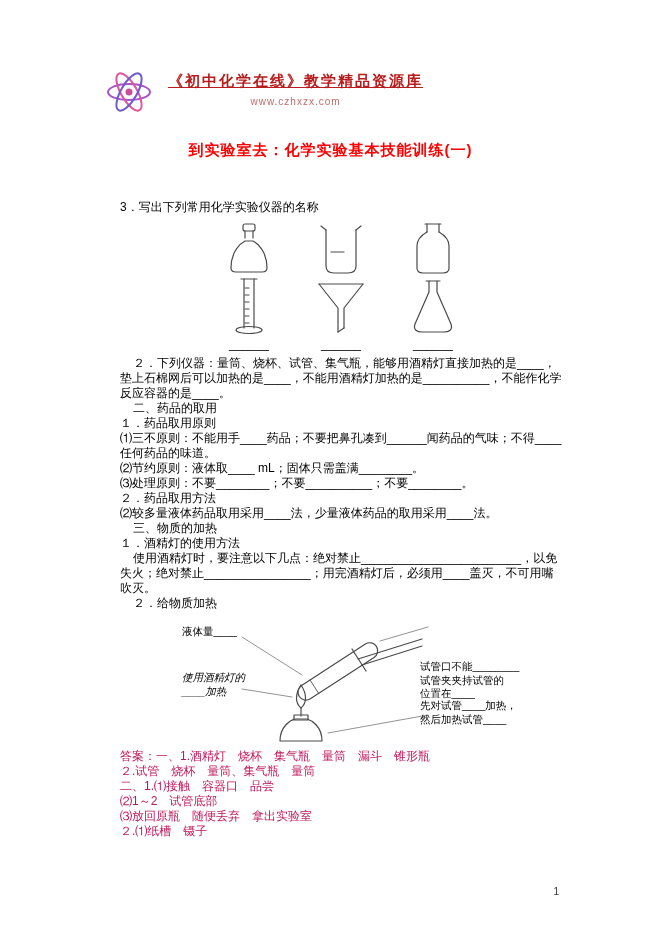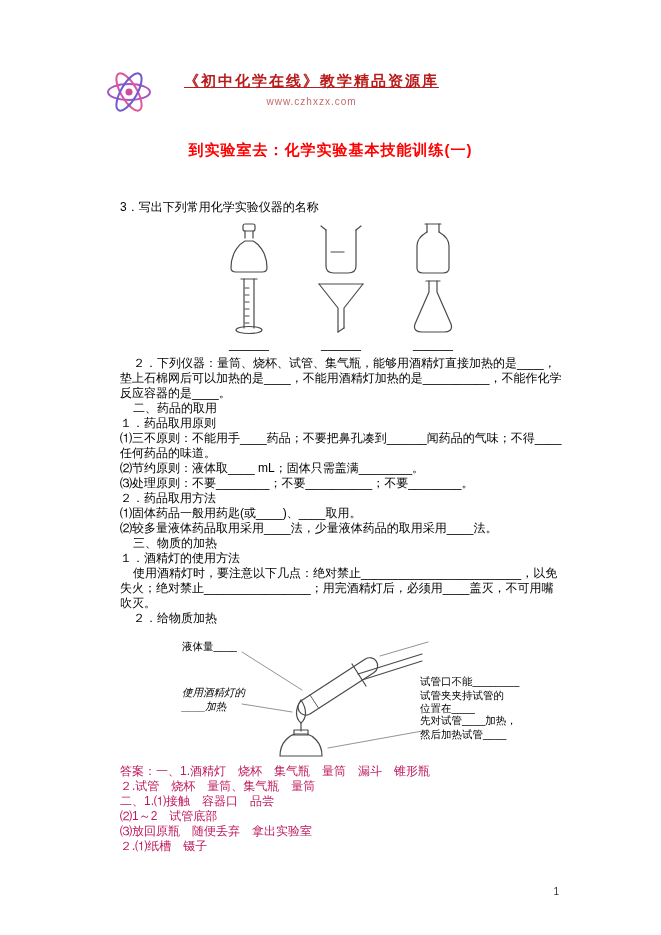--- a/index.html
+++ b/index.html
@@ -1,21 +1,21 @@
 <!DOCTYPE html>
 <html><head>
 <meta charset="utf-8">
 <style>
   html,body{margin:0;padding:0;background:#888;}
   .page{
     width:661px;height:935px;margin:0 auto;background:#ffffff;position:relative;
     font-family:"Liberation Sans","DejaVu Sans",sans-serif;color:#000;overflow:hidden;
   }
   
-  .hdr{position:absolute;top:70px;left:102px;display:flex;align-items:flex-start;gap:28px;}
+  .hdr{position:absolute;top:70px;left:102px;display:flex;align-items:flex-start;gap:12px;}
   .logo{width:54px;height:44px;}
   .hdr-text{padding-top:2px;}
   .site-title{color:#b81c1c;font-weight:bold;font-size:15px;letter-spacing:2px;text-decoration:underline;}
   .site-url{color:#c46a6a;font-size:10px;letter-spacing:1px;text-align:center;margin-top:5px;}
   
   .doc-title{position:absolute;top:141px;left:0;width:100%;text-align:center;color:#ff0000;font-weight:bold;font-size:15px;letter-spacing:1px;}
   
   .content{position:absolute;top:200px;left:120px;width:442px;font-size:12px;line-height:15px;}
   p.para{margin:0;padding:0;}
   p.indent{text-indent:13px;}
@@ -121,21 +121,20 @@
       </div>
     </div>
 
     <p class="para indent">２．下列仪器：量筒、烧杯、试管、集气瓶，能够用酒精灯直接加热的是____，垫上石棉网后可以加热的是____，不能用酒精灯加热的是__________，不能作化学反应容器的是____。</p>
     <p class="para indent">二、药品的取用</p>
     <p class="para">１．药品取用原则</p>
     <p class="para">⑴三不原则：不能用手____药品；不要把鼻孔凑到______闻药品的气味；不得____任何药品的味道。</p>
     <p class="para">⑵节约原则：液体取____ mL；固体只需盖满________。</p>
     <p class="para">⑶处理原则：不要________；不要__________；不要________。</p>
     <p class="para">２．药品取用方法</p>
-    <p class="para">⑴固体药品一般用药匙(或____)、____取用。</p>
     <p class="para">⑵较多量液体药品取用采用____法，少量液体药品的取用采用____法。</p>
     <p class="para indent">三、物质的加热</p>
     <p class="para">１．酒精灯的使用方法</p>
     <p class="para indent">使用酒精灯时，要注意以下几点：绝对禁止________________________，以免失火；绝对禁止________________；用完酒精灯后，必须用____盖灭，不可用嘴吹灭。</p>
     <p class="para indent">２．给物质加热</p>
 
     <div class="diagram">
       <svg width="190" height="128" viewBox="0 0 190 128" class="lab-svg">
 
         <path d="M2 20 L62 58" stroke="#777" stroke-width="0.8"></path>

